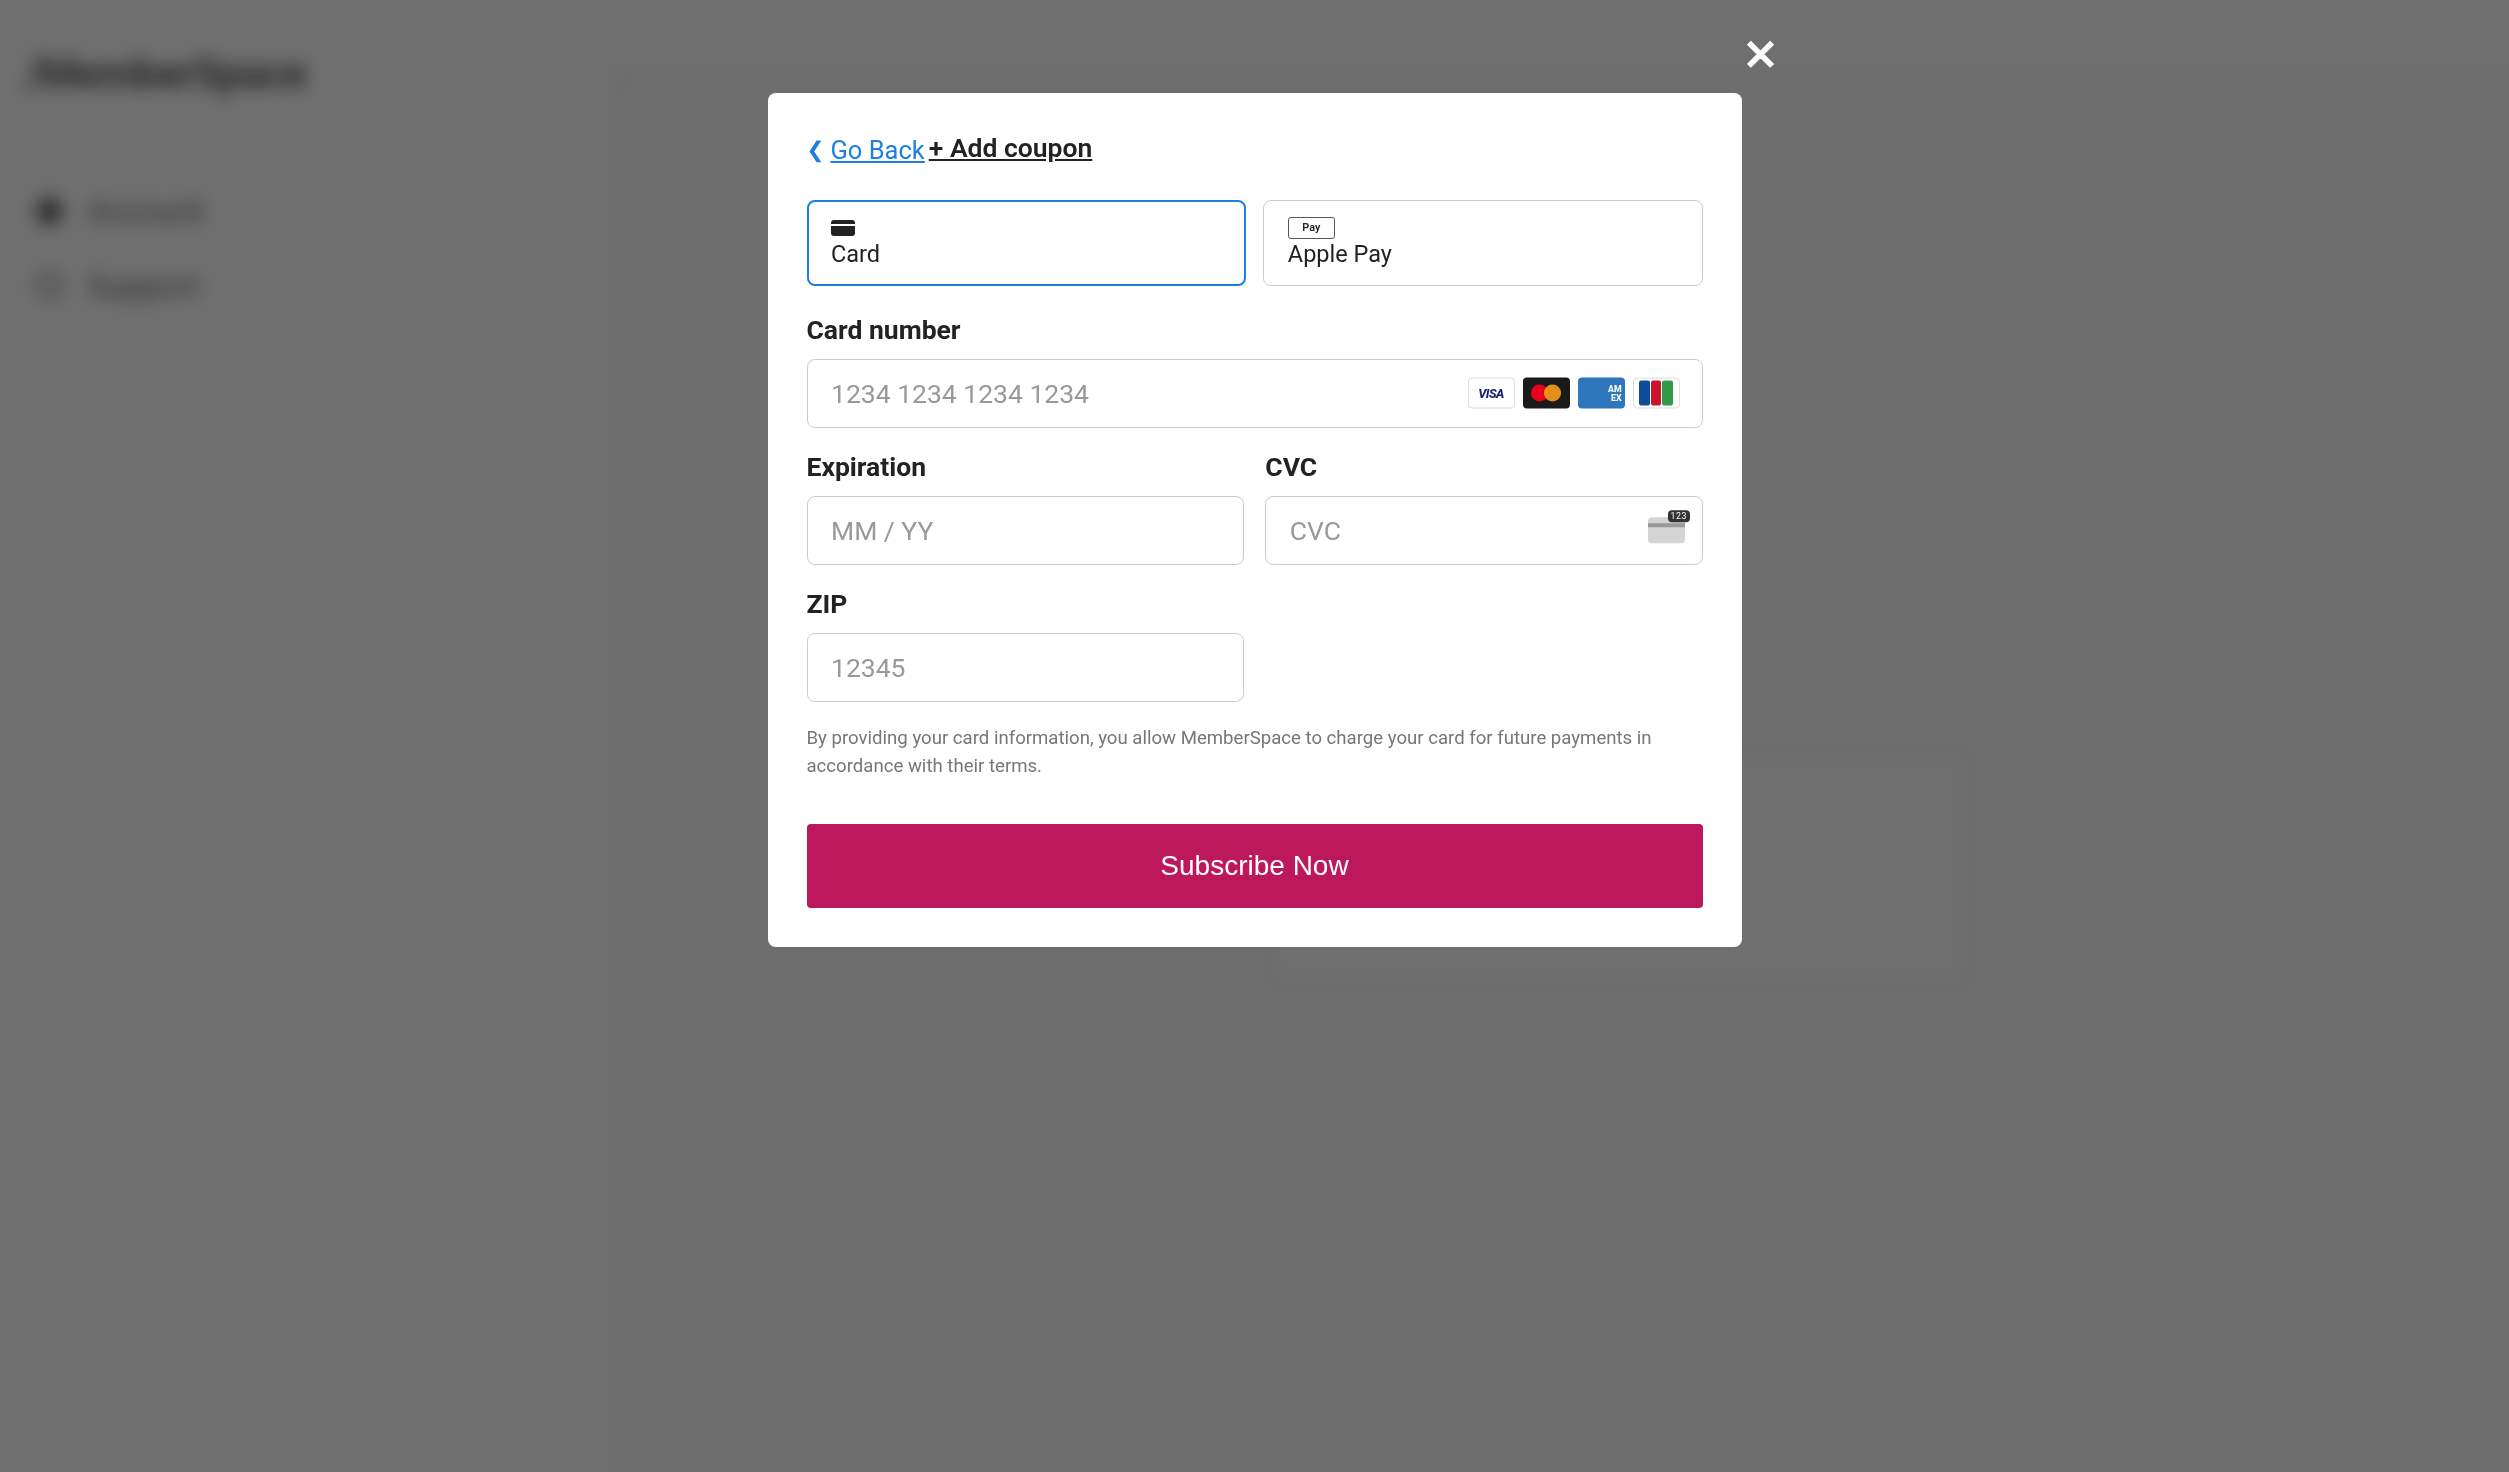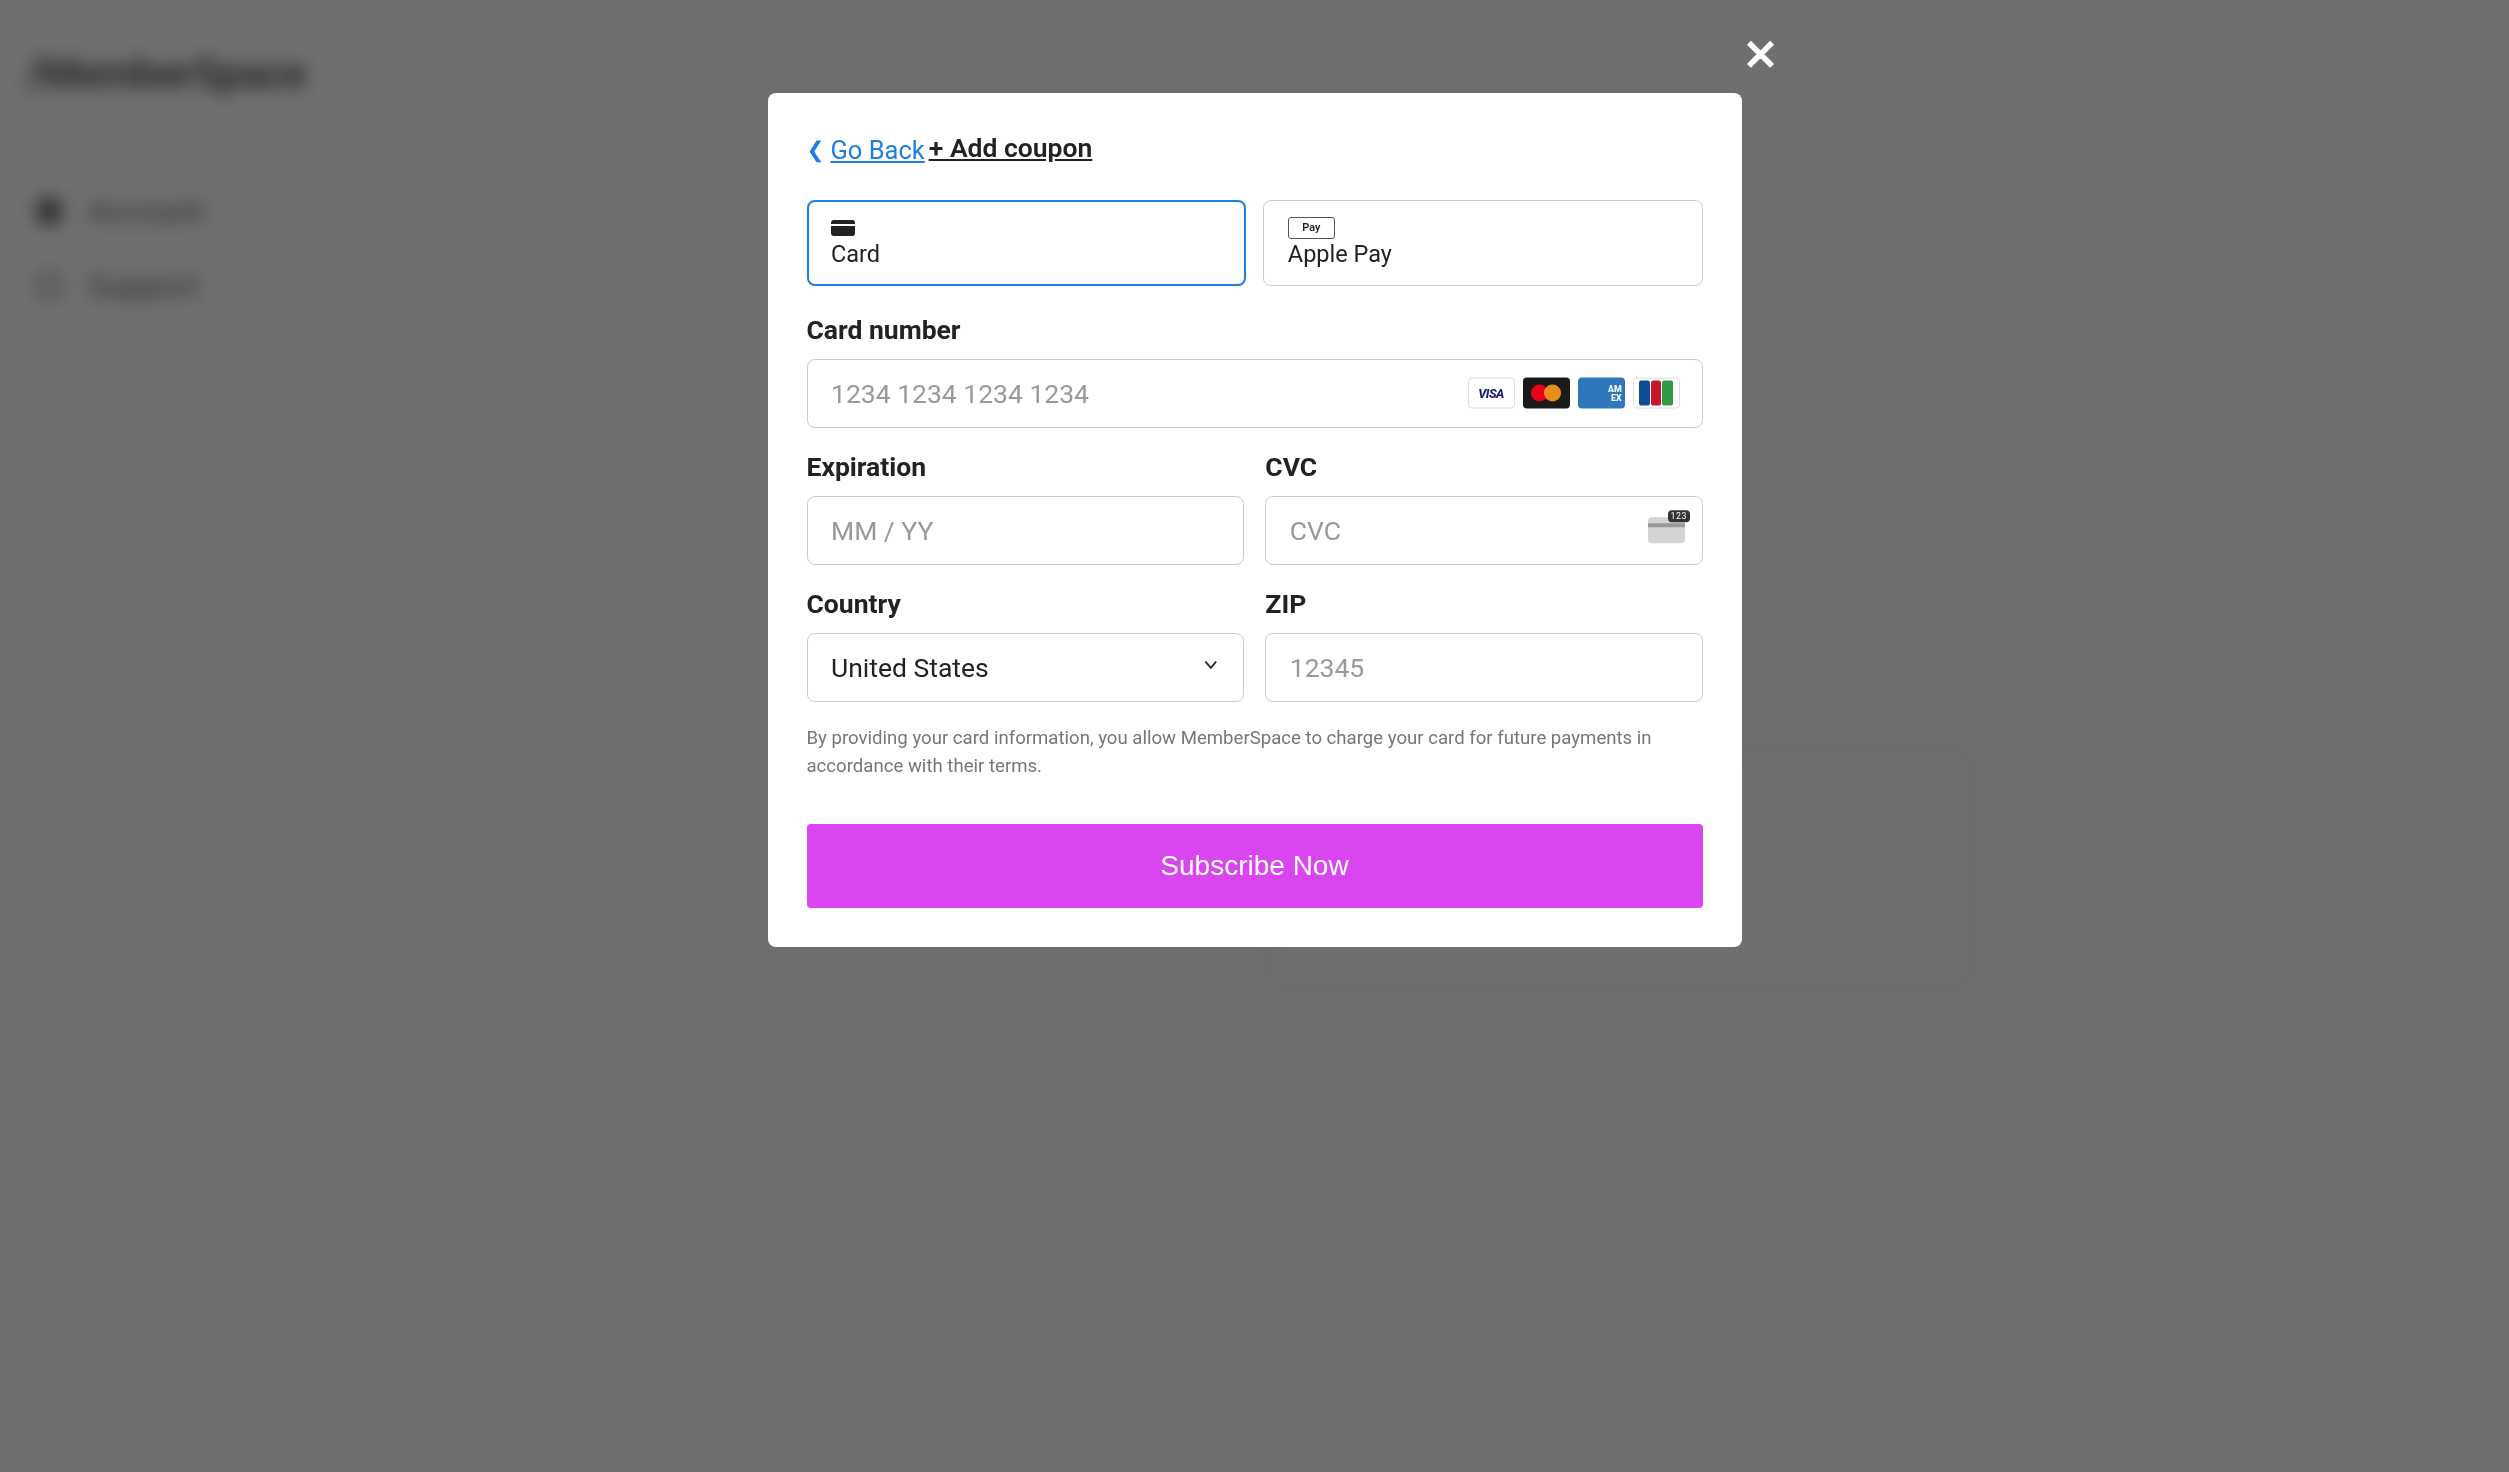--- a/index.html
+++ b/index.html
@@ -393,21 +393,21 @@
       font-size: 18.6px;
       color: #777;
       line-height: 1.5;
       margin-top: 5.9px;
       margin-bottom: 43px;
     }
 
     .subscribe-btn {
       width: 100%;
       height: 84px;
-      background: #d946ef;
+      background: #be185d;
       color: #fff;
       font-size: 28px;
       font-weight: 500;
       border: none;
       border-radius: 3.9px;
       cursor: pointer;
     }
   </style>
 </head>
 <body>
@@ -486,33 +486,20 @@
             <input type="text" class="text-input" placeholder="CVC" style="">
             <div class="cvc-icon">
               <div class="cvc-badge">123</div>
             </div>
           </div>
         </div>
       </div>
 
       <div class="form-row">
         <div>
-          <label class="field-label">Country</label>
-          <div class="select-wrapper">
-            <select>
-              <option>United States</option>
-            </select>
-            <span class="select-chevron">
-              <svg width="19.6" height="19.6" viewBox="0 0 20 20">
-                  <path d="M5 7l5 6 5-6" fill="none" stroke="#333" stroke-width="2" stroke-linecap="round" stroke-linejoin="round"></path>
-                </svg>
-            </span>
-          </div>
-        </div>
-        <div>
           <label class="field-label">ZIP</label>
           <input type="text" class="text-input" placeholder="12345" style="">
         </div>
       </div>
 
       <div class="disclaimer">By providing your card information, you allow MemberSpace to charge your card for future payments in accordance with their terms.</div>
 
       <button class="subscribe-btn">Subscribe Now</button>
 
     </div>

